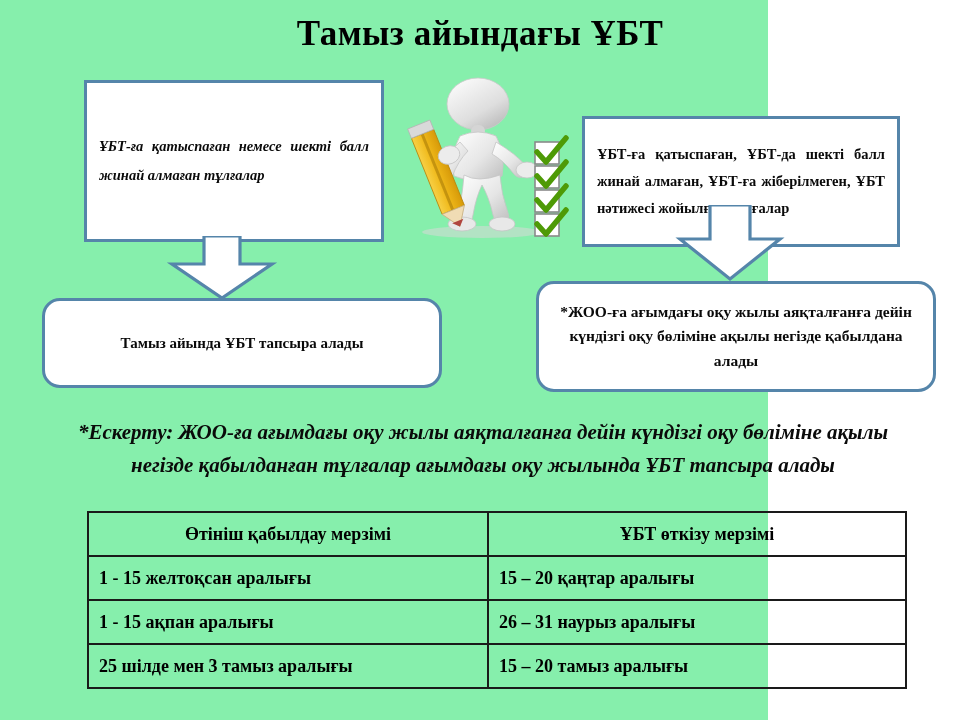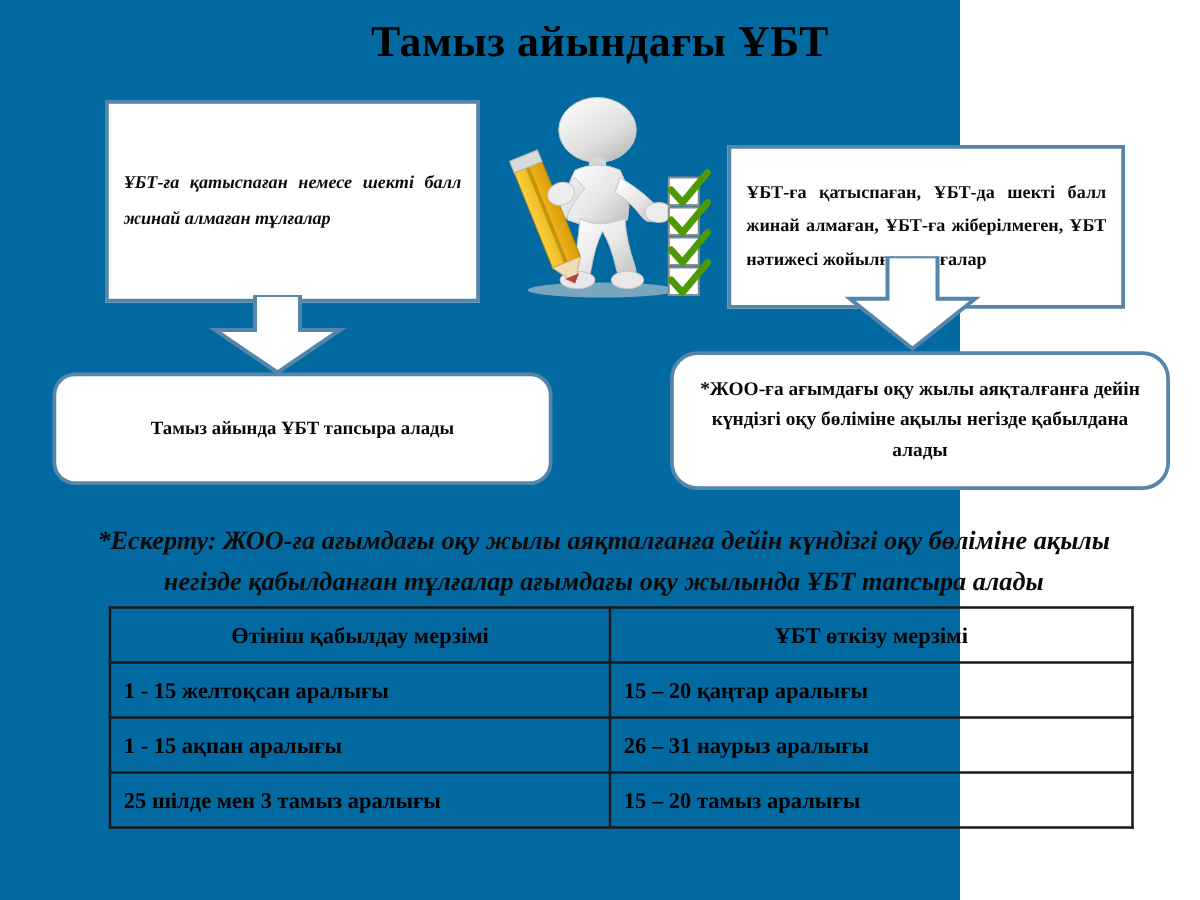--- a/index.html
+++ b/index.html
@@ -7,21 +7,21 @@
     margin: 0; padding: 0;
     width: 960px; height: 720px;
     background: #ffffff;
     font-family: "Liberation Serif", "DejaVu Serif", serif;
     overflow: hidden;
   }
   #page {
     position: relative;
     width: 768px;
     height: 720px;
-    background: #0369a1;
+    background: #86efac;
   }
 
   
   #title {
     position: absolute;
     left: 0; top: 14px;
     width: 960px;
     text-align: center;
     font-size: 35px;
     font-weight: bold;
@@ -70,21 +70,21 @@
     color: #0a0a0a;
     text-align: center;
     width: 100%;
     padding: 0 10px;
     font-family: "Liberation Serif", "DejaVu Serif", serif;
   }
 
   #box-result-left  { left: 42px;  top: 298px; width: 400px; height: 90px; }
   #box-result-left .txt { font-size: 15px; line-height: 1.75; }
 
-  #box-result-right { left: 536px; top: 281px; width: 400px; height: 111px; border-radius: 22px; }
+  #box-result-right { left: 536px; top: 281px; width: 400px; height: 111px; }
   #box-result-right .txt { font-size: 15.5px; line-height: 1.55; }
 
   
   .arrow { position: absolute; }
   #arrow-left  { left: 164px; top: 236px; width: 116px; height: 66px; }
   #arrow-right { left: 672px; top: 205px; width: 116px; height: 80px; }
 
   
   #illus {
     position: absolute;
@@ -102,21 +102,21 @@
     font-weight: bold;
     font-size: 21px;
     line-height: 1.55;
     color: #0a0a0a;
     font-family: "Liberation Serif", "DejaVu Serif", serif;
   }
 
   
   #sched-table {
     position: absolute;
-    left: 87px; top: 485px;
+    left: 87px; top: 511px;
     width: 818px;
     border-collapse: collapse;
     table-layout: fixed;
   }
   #sched-table td, #sched-table th {
     border: 2px solid #1a1a1a;
     padding: 6px 10px;
     font-family: "Liberation Serif", "DejaVu Serif", serif;
     color: #000000;
   }

